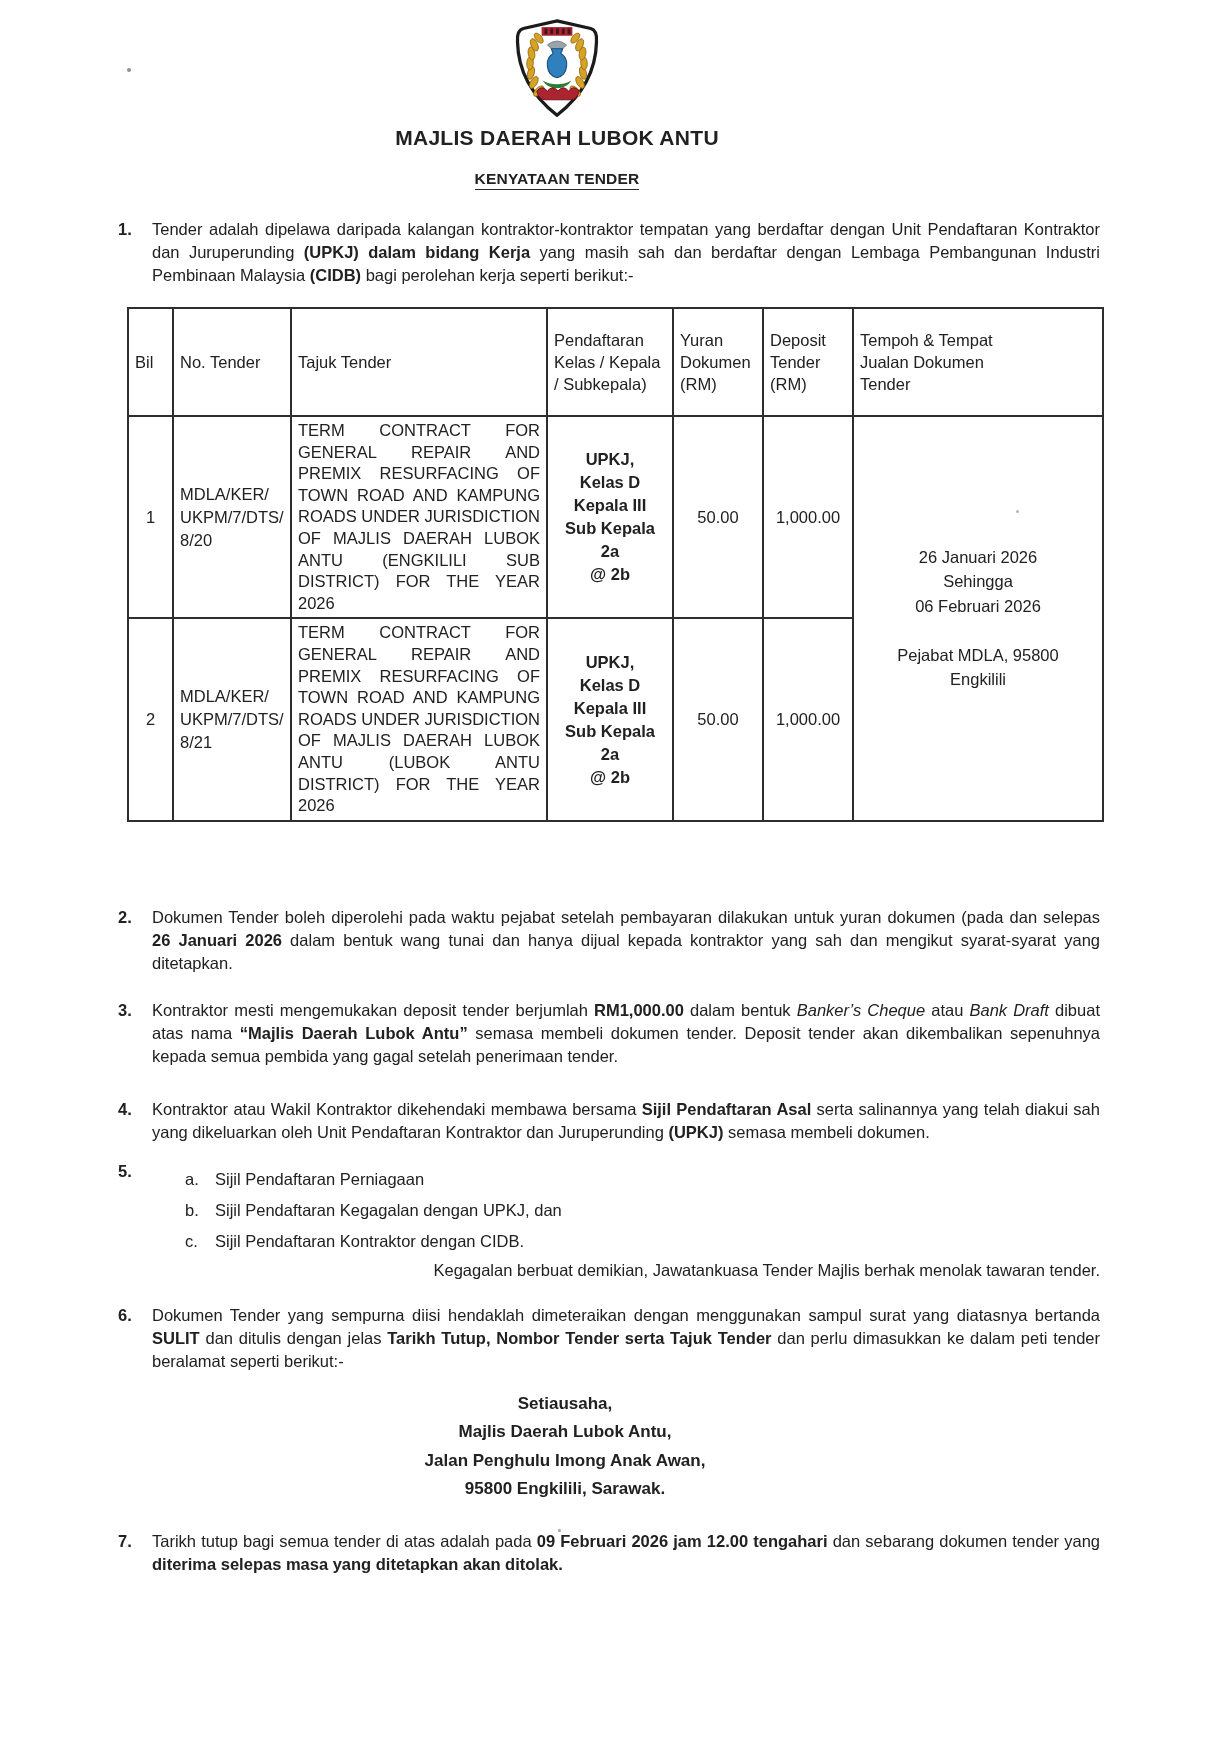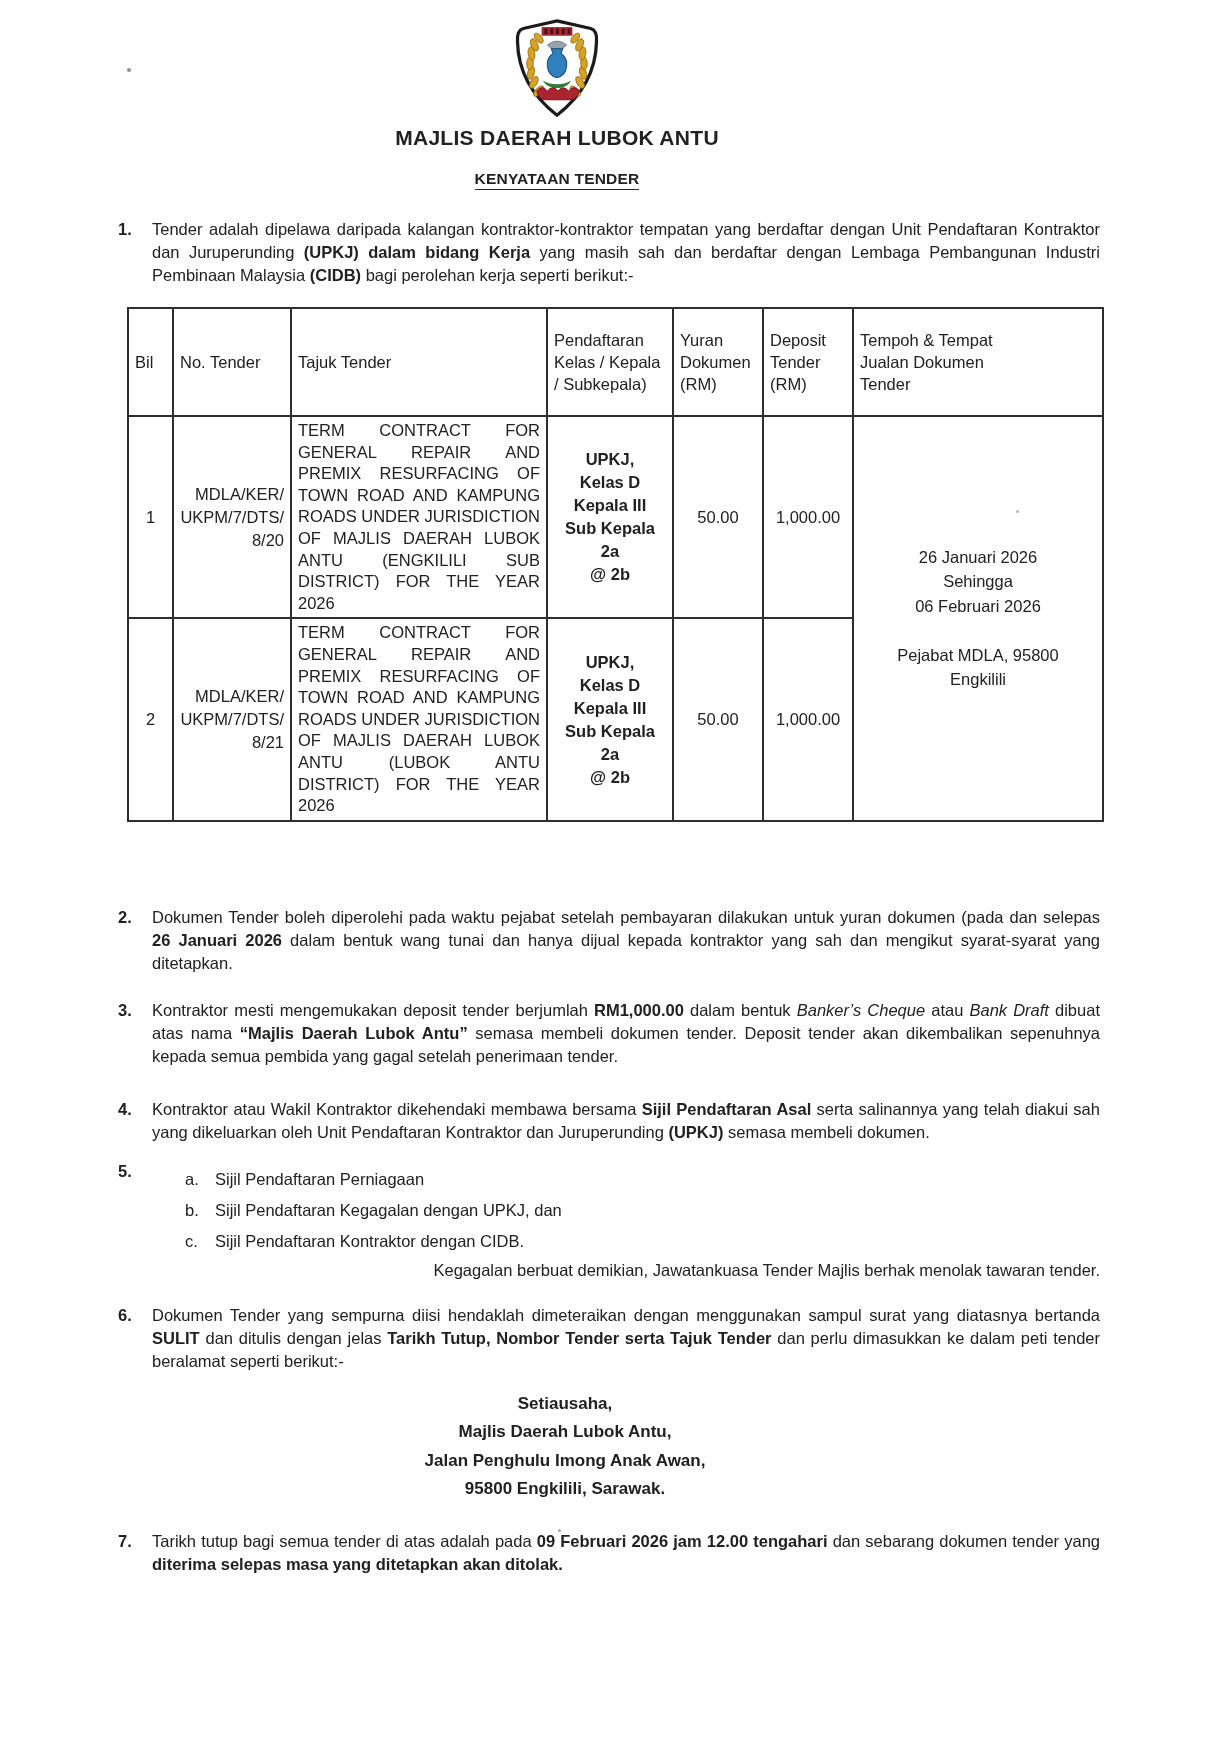--- a/index.html
+++ b/index.html
@@ -29,21 +29,21 @@
   .mt-p6{margin-top:22px;}
   .mt-p7{margin-top:26px;}
   .subitem{display:flex;margin-top:8px;}
   .subletter{flex:0 0 30px;margin-left:33px;}
   .subtext{flex:1;text-align:left;}
   .outro{margin-top:6px;text-align:right;}
   table.tender{border-collapse:collapse;table-layout:fixed;width:975px;margin:20px 0 0 9px;}
   table.tender th, table.tender td{border:2px solid #2e2e2e;padding:3px 6px;font-size:16.5px;vertical-align:middle;overflow:hidden;}
   table.tender th{font-weight:400;text-align:left;height:100px;line-height:22px;}
   td.c-bil{text-align:center;}
-  td.c-no{text-align:right;line-height:23px;}
+  td.c-no{text-align:left;line-height:23px;}
   td.c-tajuk{text-align:justify;line-height:21.6px;padding:5px 8px;vertical-align:top;border-radius:17px;}
   td.c-pend{font-weight:700;text-align:center;line-height:23px;}
   td.c-fee{text-align:center;}
   td.c-tempoh{text-align:center;line-height:24.5px;}
   tr.r1{height:168px;}
   tr.r2{height:188px;}
   .address{width:894px;text-align:center;font-weight:700;font-size:17px;line-height:28.5px;margin-top:17px;}
   .speck{position:absolute;background:#8f8f8f;border-radius:50%;}
   .speck1{left:127px;top:68px;width:4px;height:4px;}
   .speck2{left:558px;top:1529px;width:3px;height:3px;background:#a5a5a5;}

